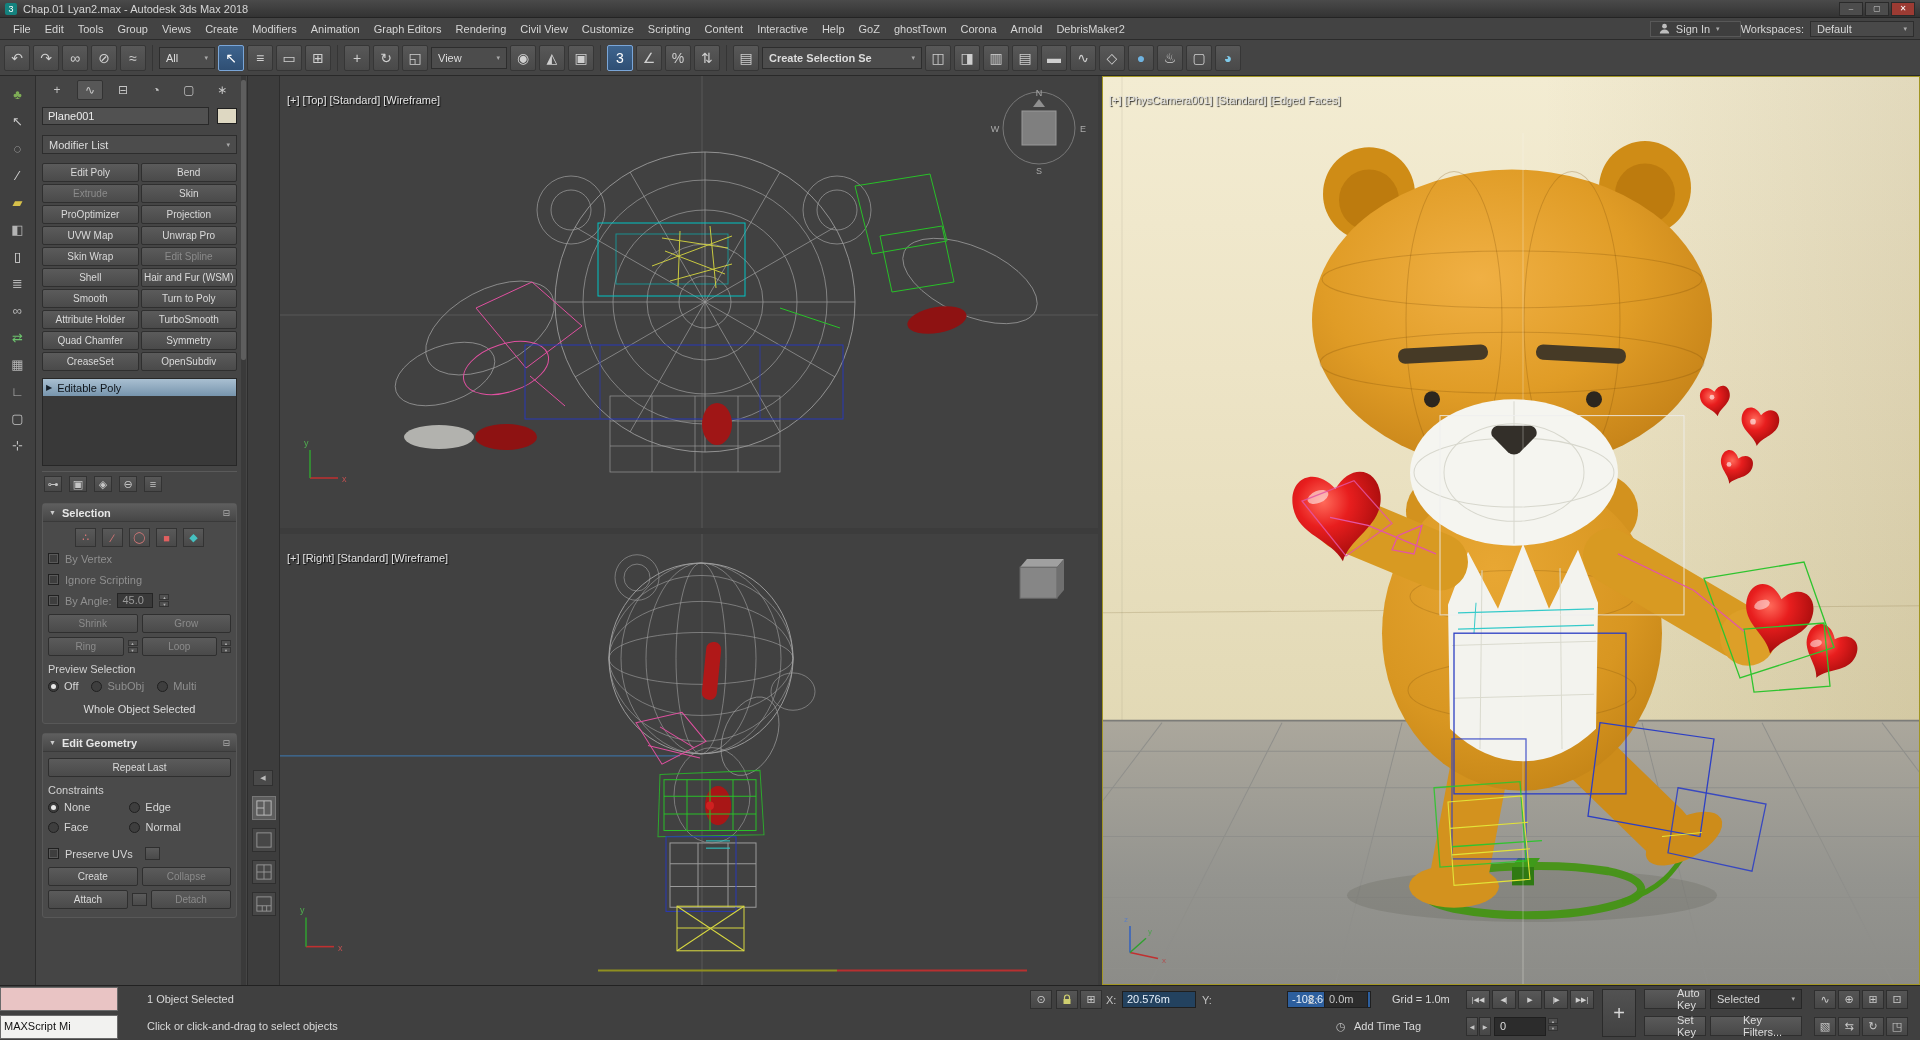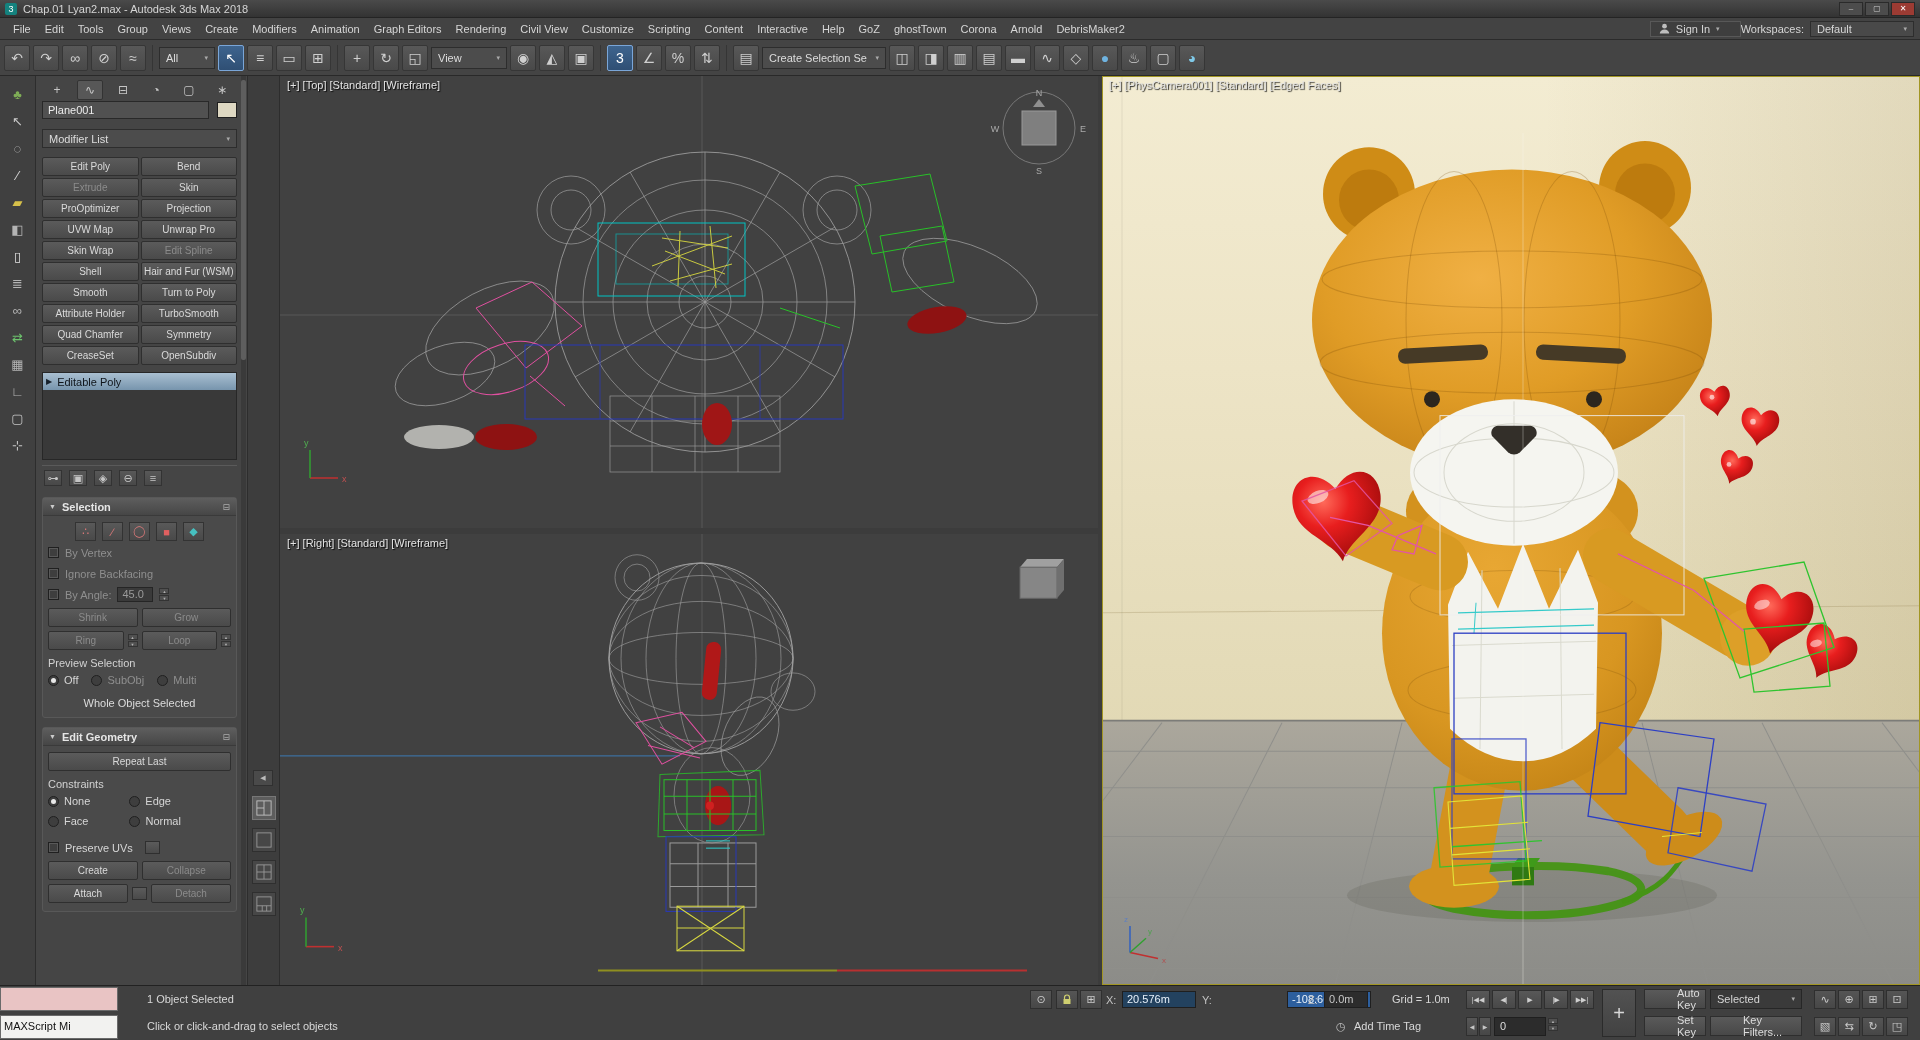--- a/index.html
+++ b/index.html
@@ -20,33 +20,33 @@
 .signin .caret,.ws .caret{font-size:7px;color:#aaa;}
 .ws{display:flex;align-items:center;gap:6px;}
 .ws-dd{display:flex;align-items:center;gap:6px;background:#494949;border:1px solid #2d2d2d;padding:1px 6px;min-width:104px;justify-content:space-between;}
 .toolbar{height:36px;display:flex;align-items:center;background:#444;border-bottom:1px solid #292929;padding:0 4px;gap:3px;}
 .tb-group{display:flex;gap:3px;flex:0 0 auto;}
 .tb-icon{width:26px;height:26px;flex:0 0 auto;background:linear-gradient(#585858,#494949);border:1px solid #363636;border-radius:2px;color:#cfcfcf;font-size:14px;display:flex;align-items:center;justify-content:center;cursor:default;}
 .tb-icon.active{background:linear-gradient(#3e648e,#2f4f74);border-color:#7aa6d8;color:#fff;}
 .tb-sep{width:1px;height:26px;background:#353535;margin:0 3px;flex:0 0 auto;}
 .dd{height:22px;background:#4c4c4c;border:1px solid #2d2d2d;display:flex;align-items:center;padding:0 6px;gap:8px;color:#ddd;flex:0 0 auto;white-space:nowrap;}
 .dd .caret{font-size:7px;color:#aaa;margin-left:auto;}
-.dd.w-all{width:56px;} .dd.w-view{width:76px;} .dd.w-sets{width:124px;}
+.dd.w-all{width:56px;} .dd.w-view{width:76px;} .dd.w-sets{width:160px;font-weight:bold;}
 
 
 .main{display:flex;height:909px;}
 .left-strip{width:36px;background:#404040;border-right:1px solid #2d2d2d;padding-top:4px;flex:0 0 auto;}
 .ls-icon{width:28px;height:25px;margin:2px auto;display:flex;align-items:center;justify-content:center;font-size:13px;border-radius:2px;}
 
 
 .cmd-panel{width:212px;background:#454545;border-right:1px solid #2d2d2d;padding:3px 10px 0 6px;position:relative;flex:0 0 auto;}
 .cp-tabs{display:flex;justify-content:space-between;height:22px;align-items:center;padding:0 2px;}
 .cp-tab{width:26px;height:20px;display:flex;align-items:center;justify-content:center;font-size:12px;color:#c6c6c6;border-radius:2px;}
 .cp-tab.active{background:#575757;border:1px solid #333;}
-.name-row{display:flex;gap:8px;margin-top:0;align-items:center;}
+.name-row{display:flex;gap:8px;margin-top:6px;align-items:center;}
 .name-field{flex:1;height:18px;background:#515151;border:1px solid #292929;padding:1px 5px;color:#ececec;line-height:14px;}
 .color-swatch{width:20px;height:16px;background:#ded8c2;border:1px solid #1f1f1f;}
 .cp-dd{margin-top:10px;height:19px;width:100%;}
 .mod-grid{display:grid;grid-template-columns:1fr 1fr;gap:2px;margin-top:9px;}
 .cp-btn{height:19px;background:linear-gradient(#5b5b5b,#4a4a4a);border:1px solid #2f2f2f;border-radius:2px;color:#dadada;display:flex;align-items:center;justify-content:center;white-space:nowrap;overflow:hidden;font-size:10px;padding:0 2px;}
 .cp-btn.disabled{color:#8b8b8b;}
 .stack-box{margin-top:7px;height:88px;background:#393939;border:1px solid #272727;}
 .stack-row{height:17px;display:flex;align-items:center;padding:0 3px;gap:5px;}
 .stack-row.selected{background:linear-gradient(#a9bfd1,#7795ad);color:#0f151b;}
 .stack-arrow{font-size:8px;color:#16202a;}
@@ -85,21 +85,21 @@
 
 .viewport-area{flex:1;display:flex;background:#333;}
 .vp-col{width:818px;display:flex;flex-direction:column;flex:0 0 auto;}
 .vp{position:relative;overflow:hidden;background:#414141;}
 .vp-top{height:452px;}
 .vp-hsplit{height:6px;background:#3c3c3c;}
 .vp-rightv{height:451px;}
 .vp-vsplit{width:4px;background:#3c3c3c;}
 .vp-camera{flex:1;outline:1px solid #a29624;outline-offset:-1px;}
 svg.vp-canvas{display:block;width:100%;height:100%;}
-.vp-label{position:absolute;top:3px;left:7px;color:#e3e3e3;text-shadow:1px 1px 1px rgba(0,0,0,.85);white-space:nowrap;}
+.vp-label{position:absolute;top:18px;left:7px;color:#e3e3e3;text-shadow:1px 1px 1px rgba(0,0,0,.85);white-space:nowrap;}
 
 
 .statusbar{height:55px;background:#404040;border-top:1px solid #222;position:relative;}
 .sb-row{height:27px;position:relative;}
 .sb-item{position:absolute;top:4px;}
 .sb-text{top:7px;color:#d8d8d8;white-space:nowrap;}
 .ms-box{position:absolute;left:0;width:118px;height:24px;top:1px;border:1px solid #6a6a6a;}
 .ms-pink{background:#e9c4c4;}
 .ms-white{background:#f2f2f0;color:#111;padding:4px 3px 0;white-space:nowrap;overflow:hidden;}
 .sb-ico{width:22px;height:19px;background:linear-gradient(#555,#474747);border:1px solid #2f2f2f;display:flex;align-items:center;justify-content:center;color:#c9c9c9;font-size:11px;}
@@ -336,21 +336,21 @@
               <div class="so-icon" style="color: rgb(224, 122, 122);">◯</div>
               <div class="so-icon" style="color: rgb(224, 96, 96);">■</div>
               <div class="so-icon" style="color: rgb(70, 192, 192);">◆</div>
             </div>
           <div class="cb-row">
             <span class="cb"></span>
             <span class="lbl-dis">By Vertex</span>
           </div>
           <div class="cb-row">
             <span class="cb"></span>
-            <span class="lbl-dis">Ignore Backfacing</span>
+            <span class="lbl-dis">Ignore Scripting</span>
           </div>
           <div class="cb-row">
             <span class="cb"></span>
             <span class="lbl-dis">By Angle:</span>
             <span class="val-box">45.0</span>
             <span class="spin">
                 <span>▲</span>
                 <span>▼</span>
               </span>
           </div>

